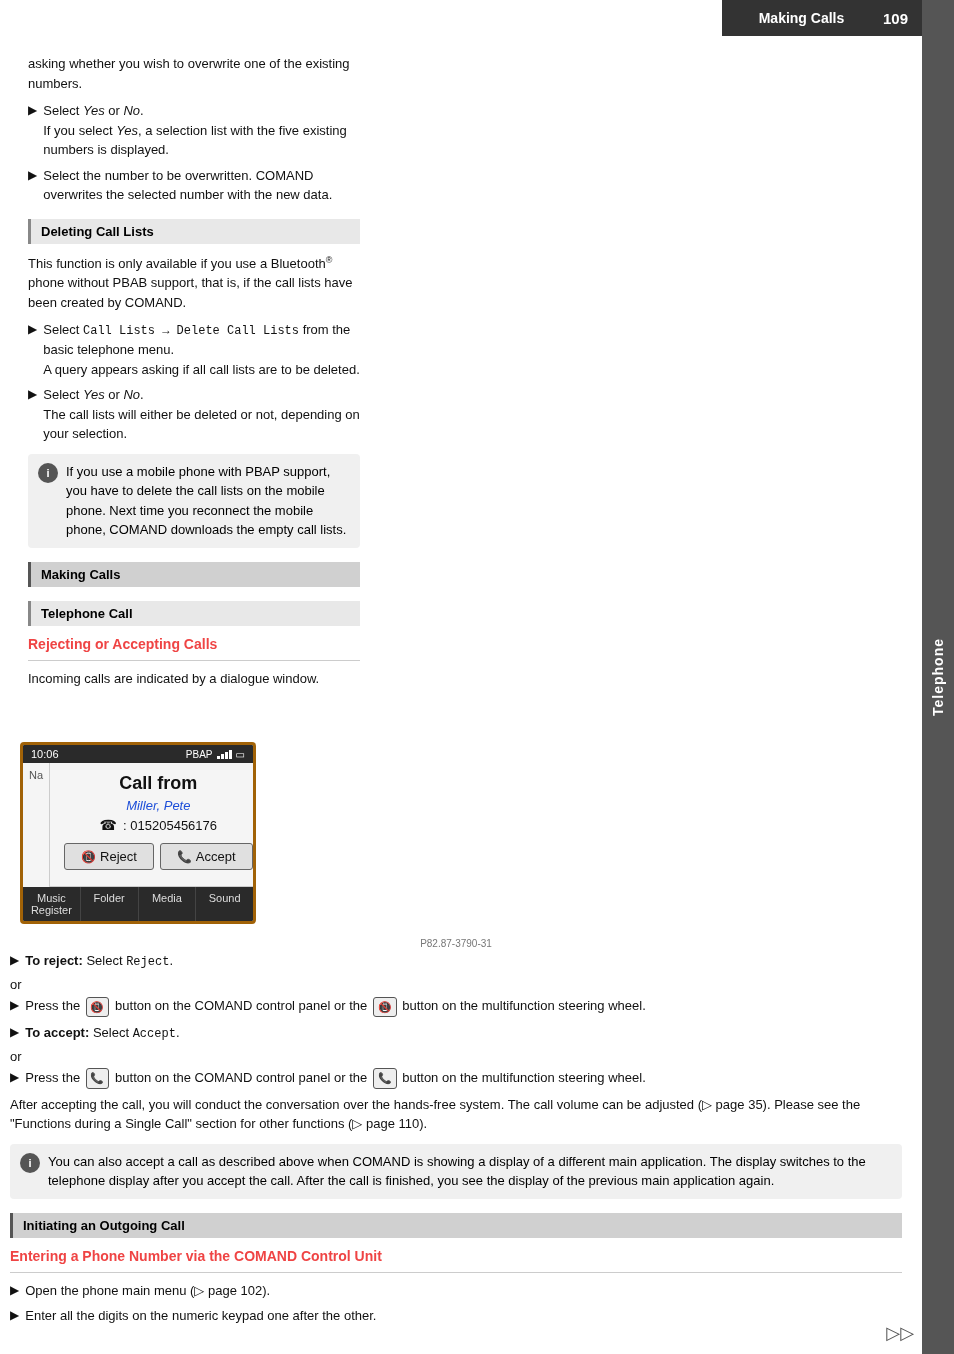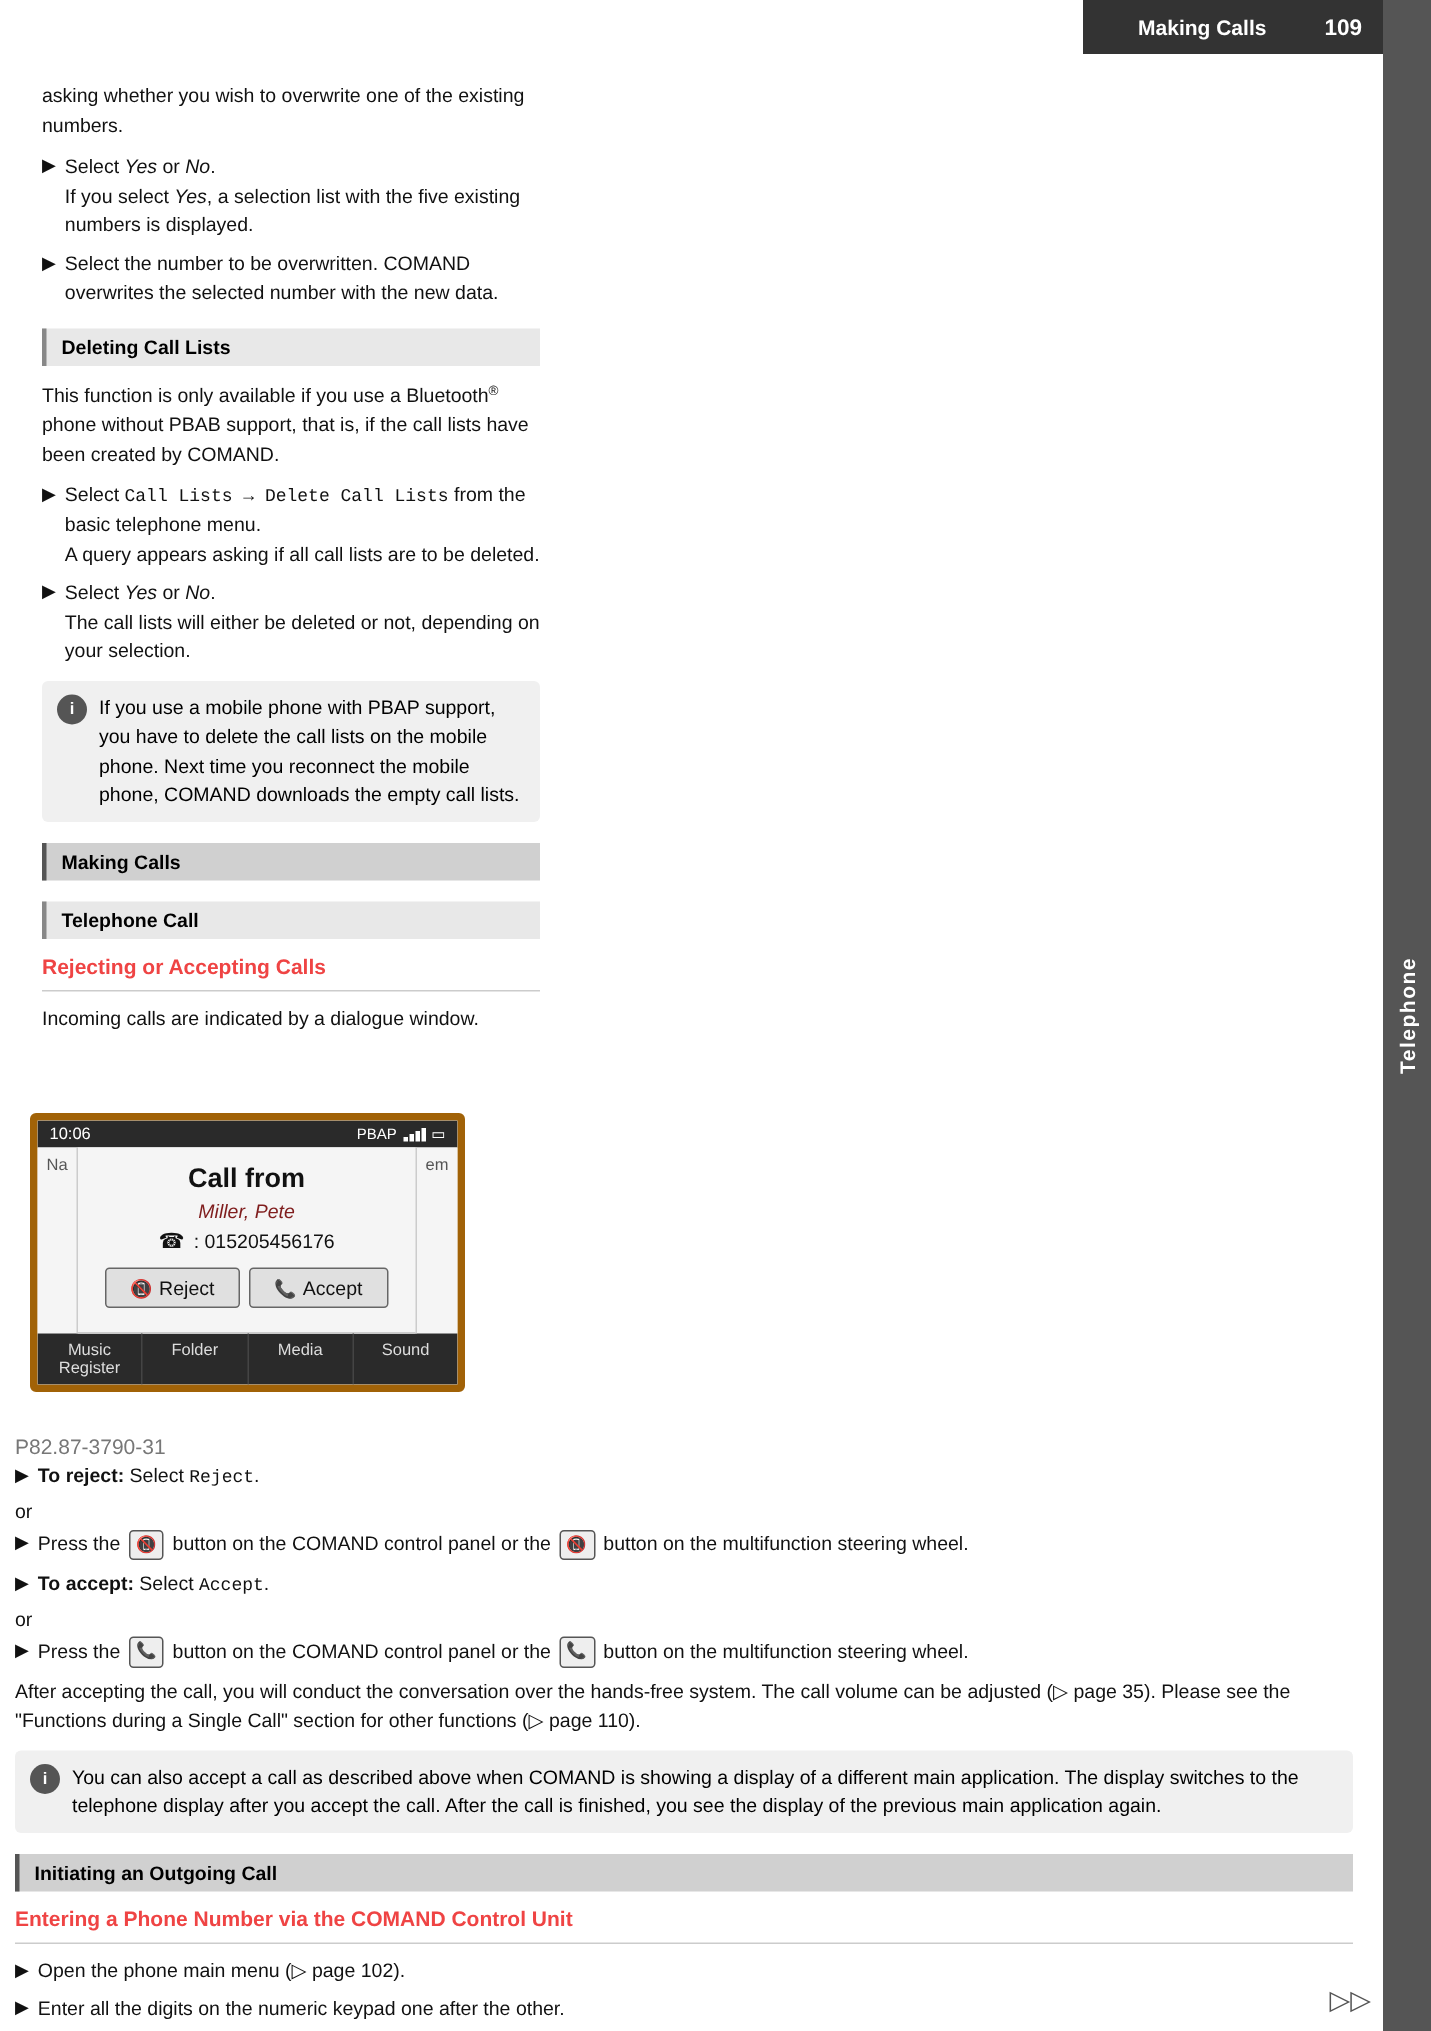--- a/index.html
+++ b/index.html
@@ -179,25 +179,25 @@
 
     
     .divider {
       border: none;
       border-top: 1px solid #ccc;
       margin: 8px 0;
     }
 
     
     .phone-screen {
-      border: 5px solid #a16207;
+      border: 3px solid #a16207;
       border-radius: 4px;
       background: #fff;
-      width: 290px;
-      margin: 10px 0 26px 10px;
+      width: 236px;
+      margin: 10px 0 12px 10px;
       overflow: hidden;
       font-size: 12px;
     }
     .phone-status-bar {
       background: #2a2a2a;
       color: #fff;
       padding: 3px 8px;
       display: flex;
       justify-content: space-between;
       align-items: center;
@@ -229,21 +229,21 @@
       font-size: 18px;
       font-weight: bold;
       margin-bottom: 4px;
       color: #111;
     }
     .phone-caller-name {
       text-align: center;
       font-style: italic;
       font-size: 13px;
       margin-bottom: 4px;
-      color: #7f1d1d;
+      color: #1d4ed8;
     }
     .phone-number-row {
       display: flex;
       align-items: center;
       justify-content: center;
       gap: 6px;
       margin-bottom: 10px;
       font-size: 13px;
       color: #111;
     }
@@ -281,22 +281,22 @@
       text-align: center;
       padding: 5px 2px;
       font-size: 11px;
       border-right: 1px solid #444;
       color: #ddd;
     }
     .phone-nav-item:last-child {
       border-right: none;
     }
     .phone-caption {
-      text-align: left;
-      font-size: 14px;
+      text-align: center;
+      font-size: 10px;
       color: #777;
       padding: 2px 0;
     }
 
     
     .inline-icon {
       display: inline-block;
       border: 1px solid #555;
       border-radius: 3px;
       padding: 1px 4px;

